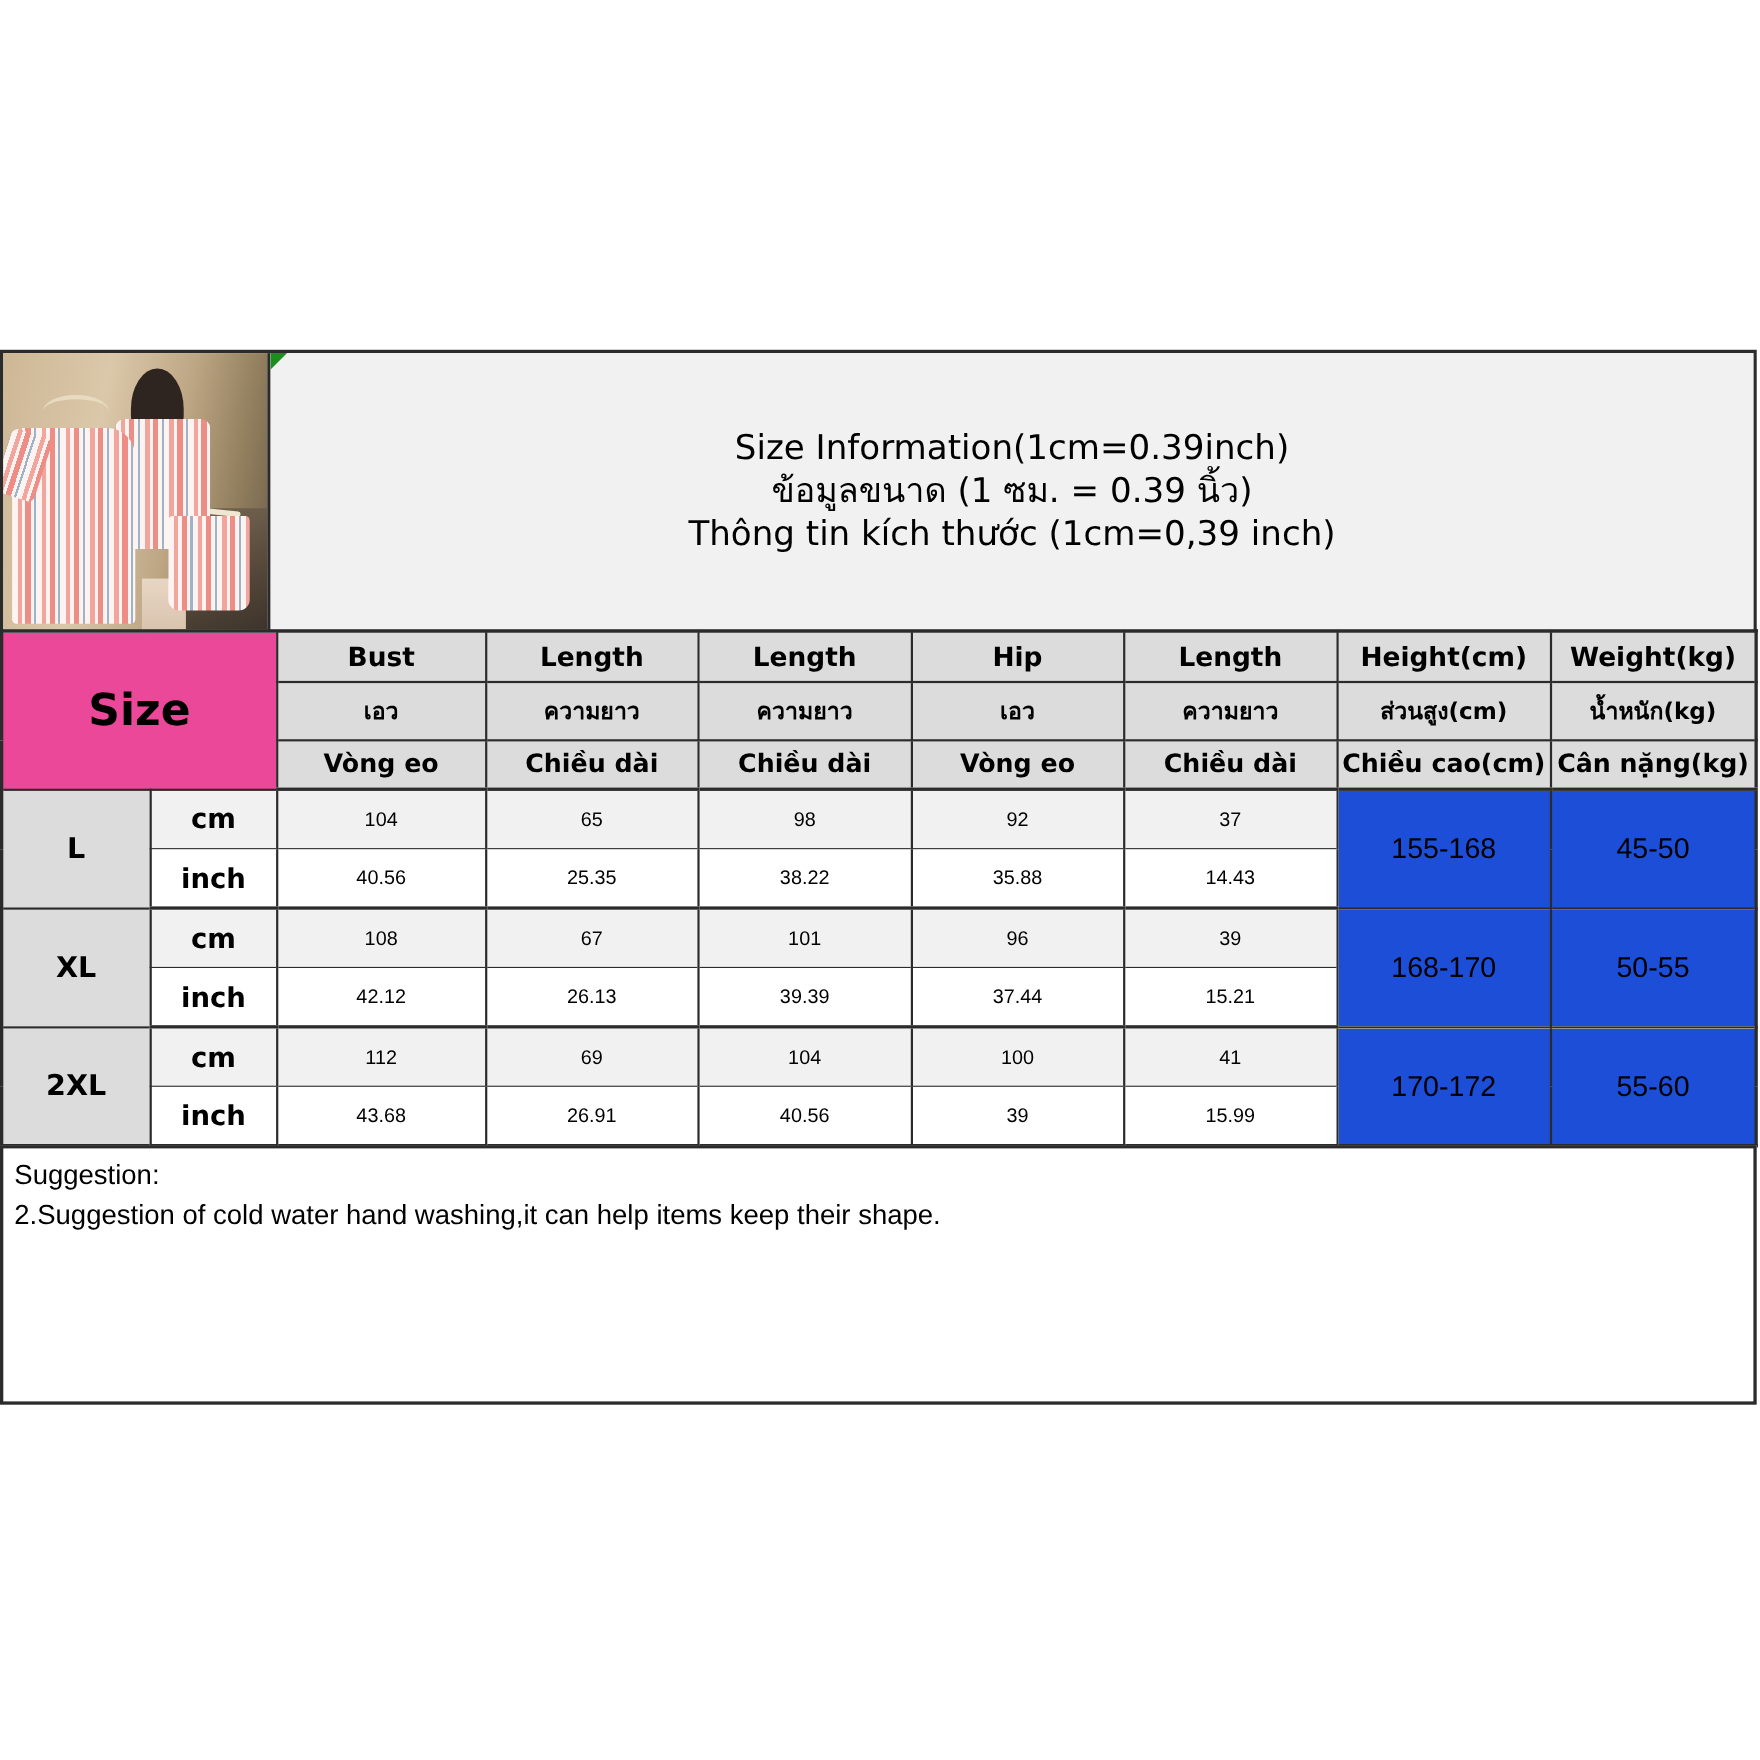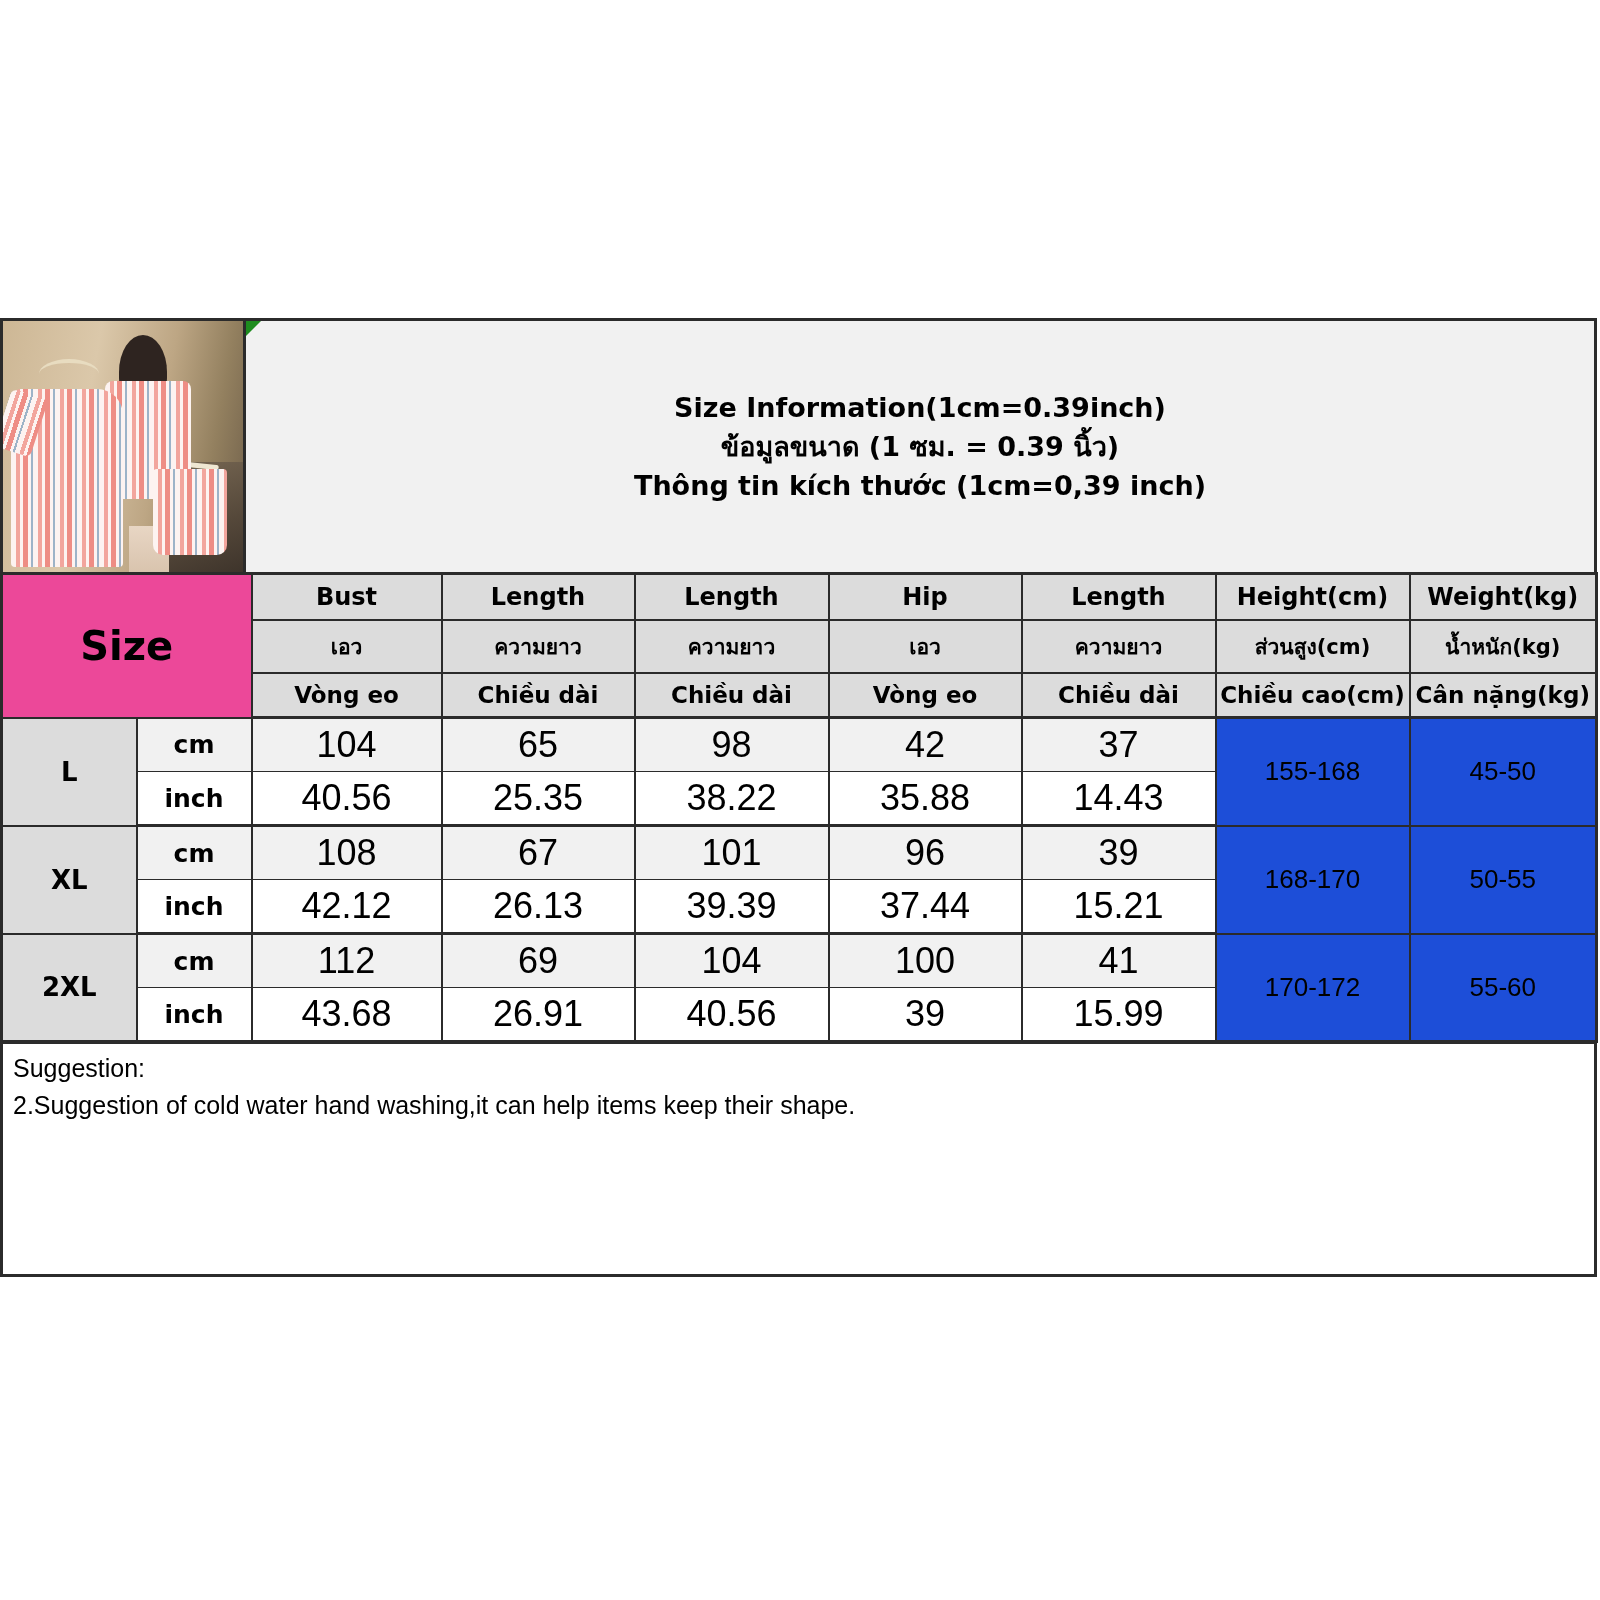--- a/index.html
+++ b/index.html
@@ -71,21 +71,21 @@
   .title-cell {
     flex: 1; position: relative;
     display: flex; flex-direction: column; justify-content: center; align-items: center;
     background: #f1f1f1;
   }
   .corner-marker {
     position: absolute; left: 0; top: 0; width: 0; height: 0;
     border-top: 15px solid #1e8c1e; border-right: 15px solid transparent;
   }
   .title-line {
-    font-weight: bold; font-size: 27px; line-height: 39px;
+    font-weight: normal; font-size: 31px; line-height: 39px;
     font-family: "DejaVu Sans", "Liberation Sans", sans-serif;
     white-space: nowrap;
     text-align: center;
   }
 
   
   table.size-table {
     width: 1597px; margin-top: -3px;
     border-collapse: collapse; table-layout: fixed;
     border: 3px solid #2b2b2b;
@@ -100,21 +100,21 @@
   .h-th th { height: 53px; background: #dcdcdc; font-size: 21px; font-weight: bold; }
   .h-vi th { height: 45px; background: #dcdcdc; font-size: 23px; font-weight: bold; border-bottom-width: 3px; }
   th.size-head { background: #ec4899; font-size: 40px; font-weight: bold; }
   tr.row-cm  { height: 54px; }
   tr.row-inch{ height: 54px; }
   th.size-label { background: #dcdcdc; font-size: 26px; font-weight: bold; }
   th.unit-cm  { background: #f1f1f1; font-size: 25px; font-weight: bold; }
   th.unit-inch{ background: #ffffff; font-size: 25px; font-weight: bold; margin-left: 40px; }
   .row-cm  td.data { background: #f1f1f1; }
   .row-inch td.data { background: #ffffff; }
-  td.data { font-size: 36px; font-weight: normal; font-family: "Liberation Sans", "DejaVu Sans", sans-serif; }
+  td.data { font-size: 18px; font-weight: normal; font-family: "Liberation Sans", "DejaVu Sans", sans-serif; }
   td.range { background: #1d4ed8; font-size: 26px; font-weight: normal; font-family: "Liberation Sans", "DejaVu Sans", sans-serif; }
   .row-cm th, .row-cm td.data { border-bottom-width: 1px; }
   .row-inch th, .row-inch td.data { border-top-width: 1px; border-bottom-width: 3px; }
 
   
   .attention {
     margin-top: -2px;
     width: 1597px; height: 236px;
     border: 3px solid #2b2b2b;
     background: #fff;
@@ -190,21 +190,21 @@
         <th>Chiều cao(cm)</th>
         <th>Cân nặng(kg)</th>
       </tr>
 
       <tr class="row-cm">
         <th class="size-label" rowspan="2">L</th>
         <th class="unit-cm">cm</th>
         <td class="data">104</td>
         <td class="data">65</td>
         <td class="data">98</td>
-        <td class="data">42</td>
+        <td class="data">92</td>
         <td class="data">37</td>
         <td class="range" rowspan="2">155-168</td>
         <td class="range" rowspan="2">45-50</td>
       </tr>
       <tr class="row-inch">
         <th class="unit-inch">inch</th>
         <td class="data">40.56</td>
         <td class="data">25.35</td>
         <td class="data">38.22</td>
         <td class="data">35.88</td>

